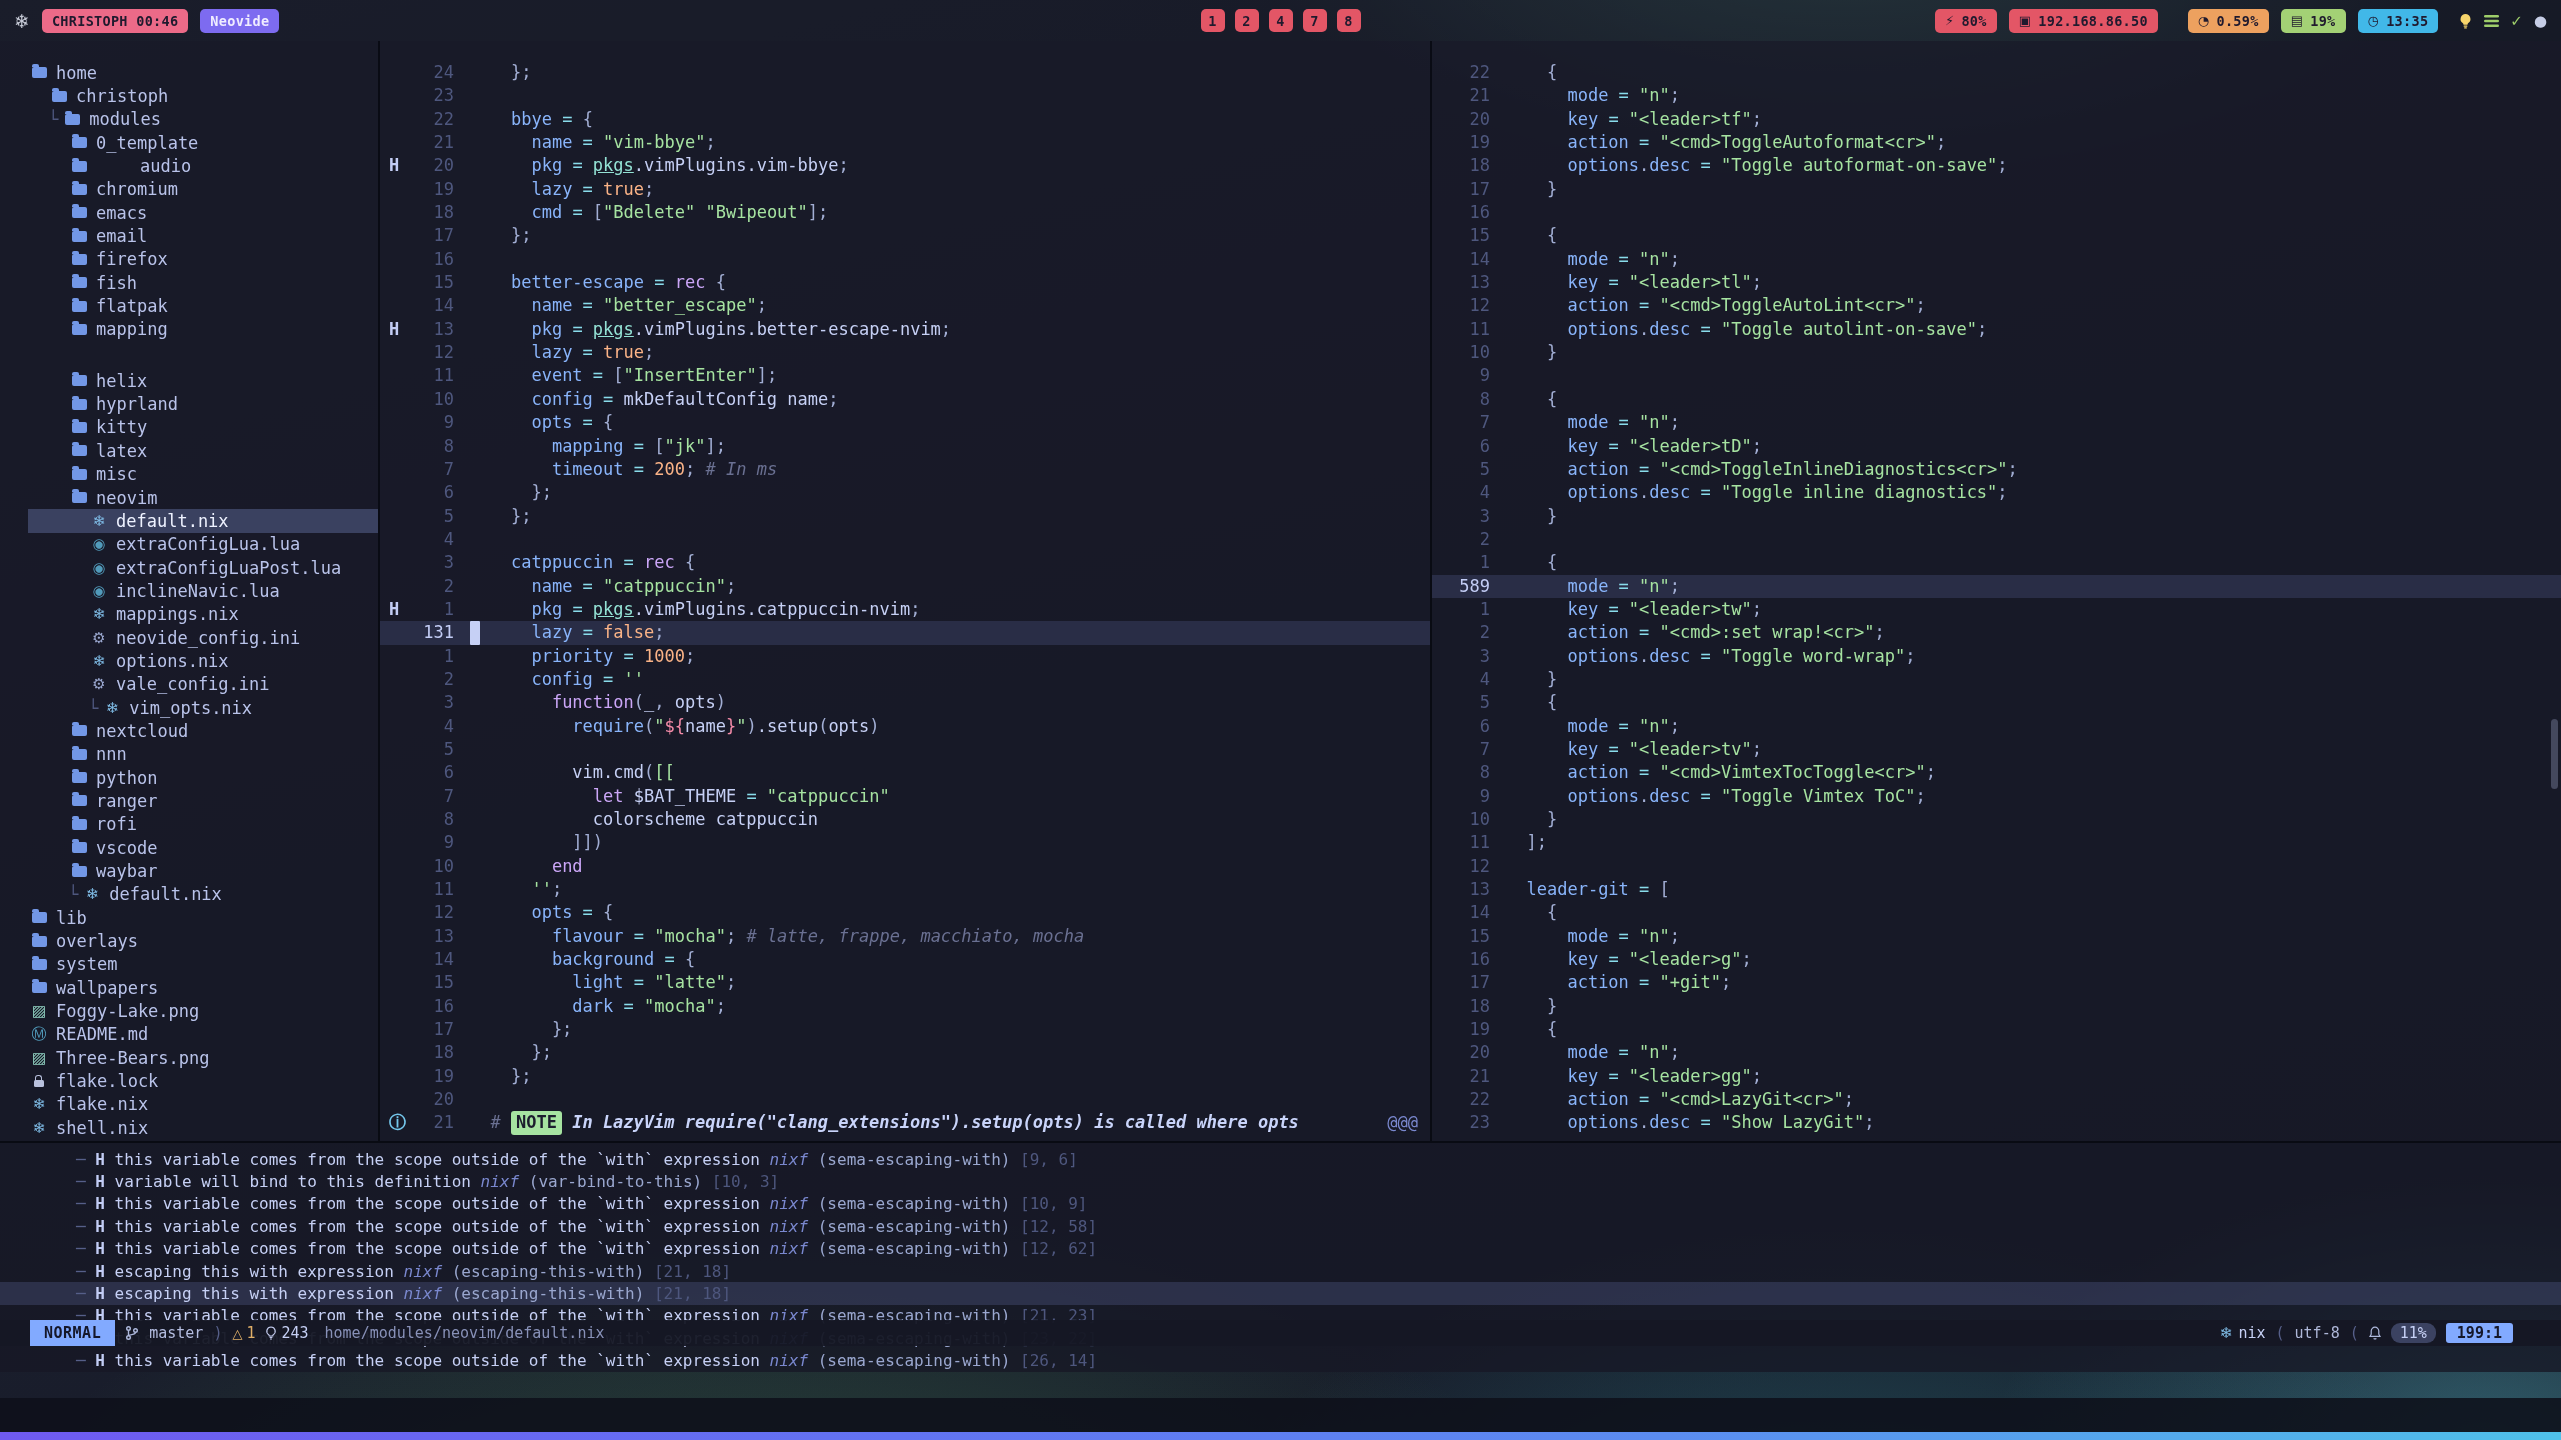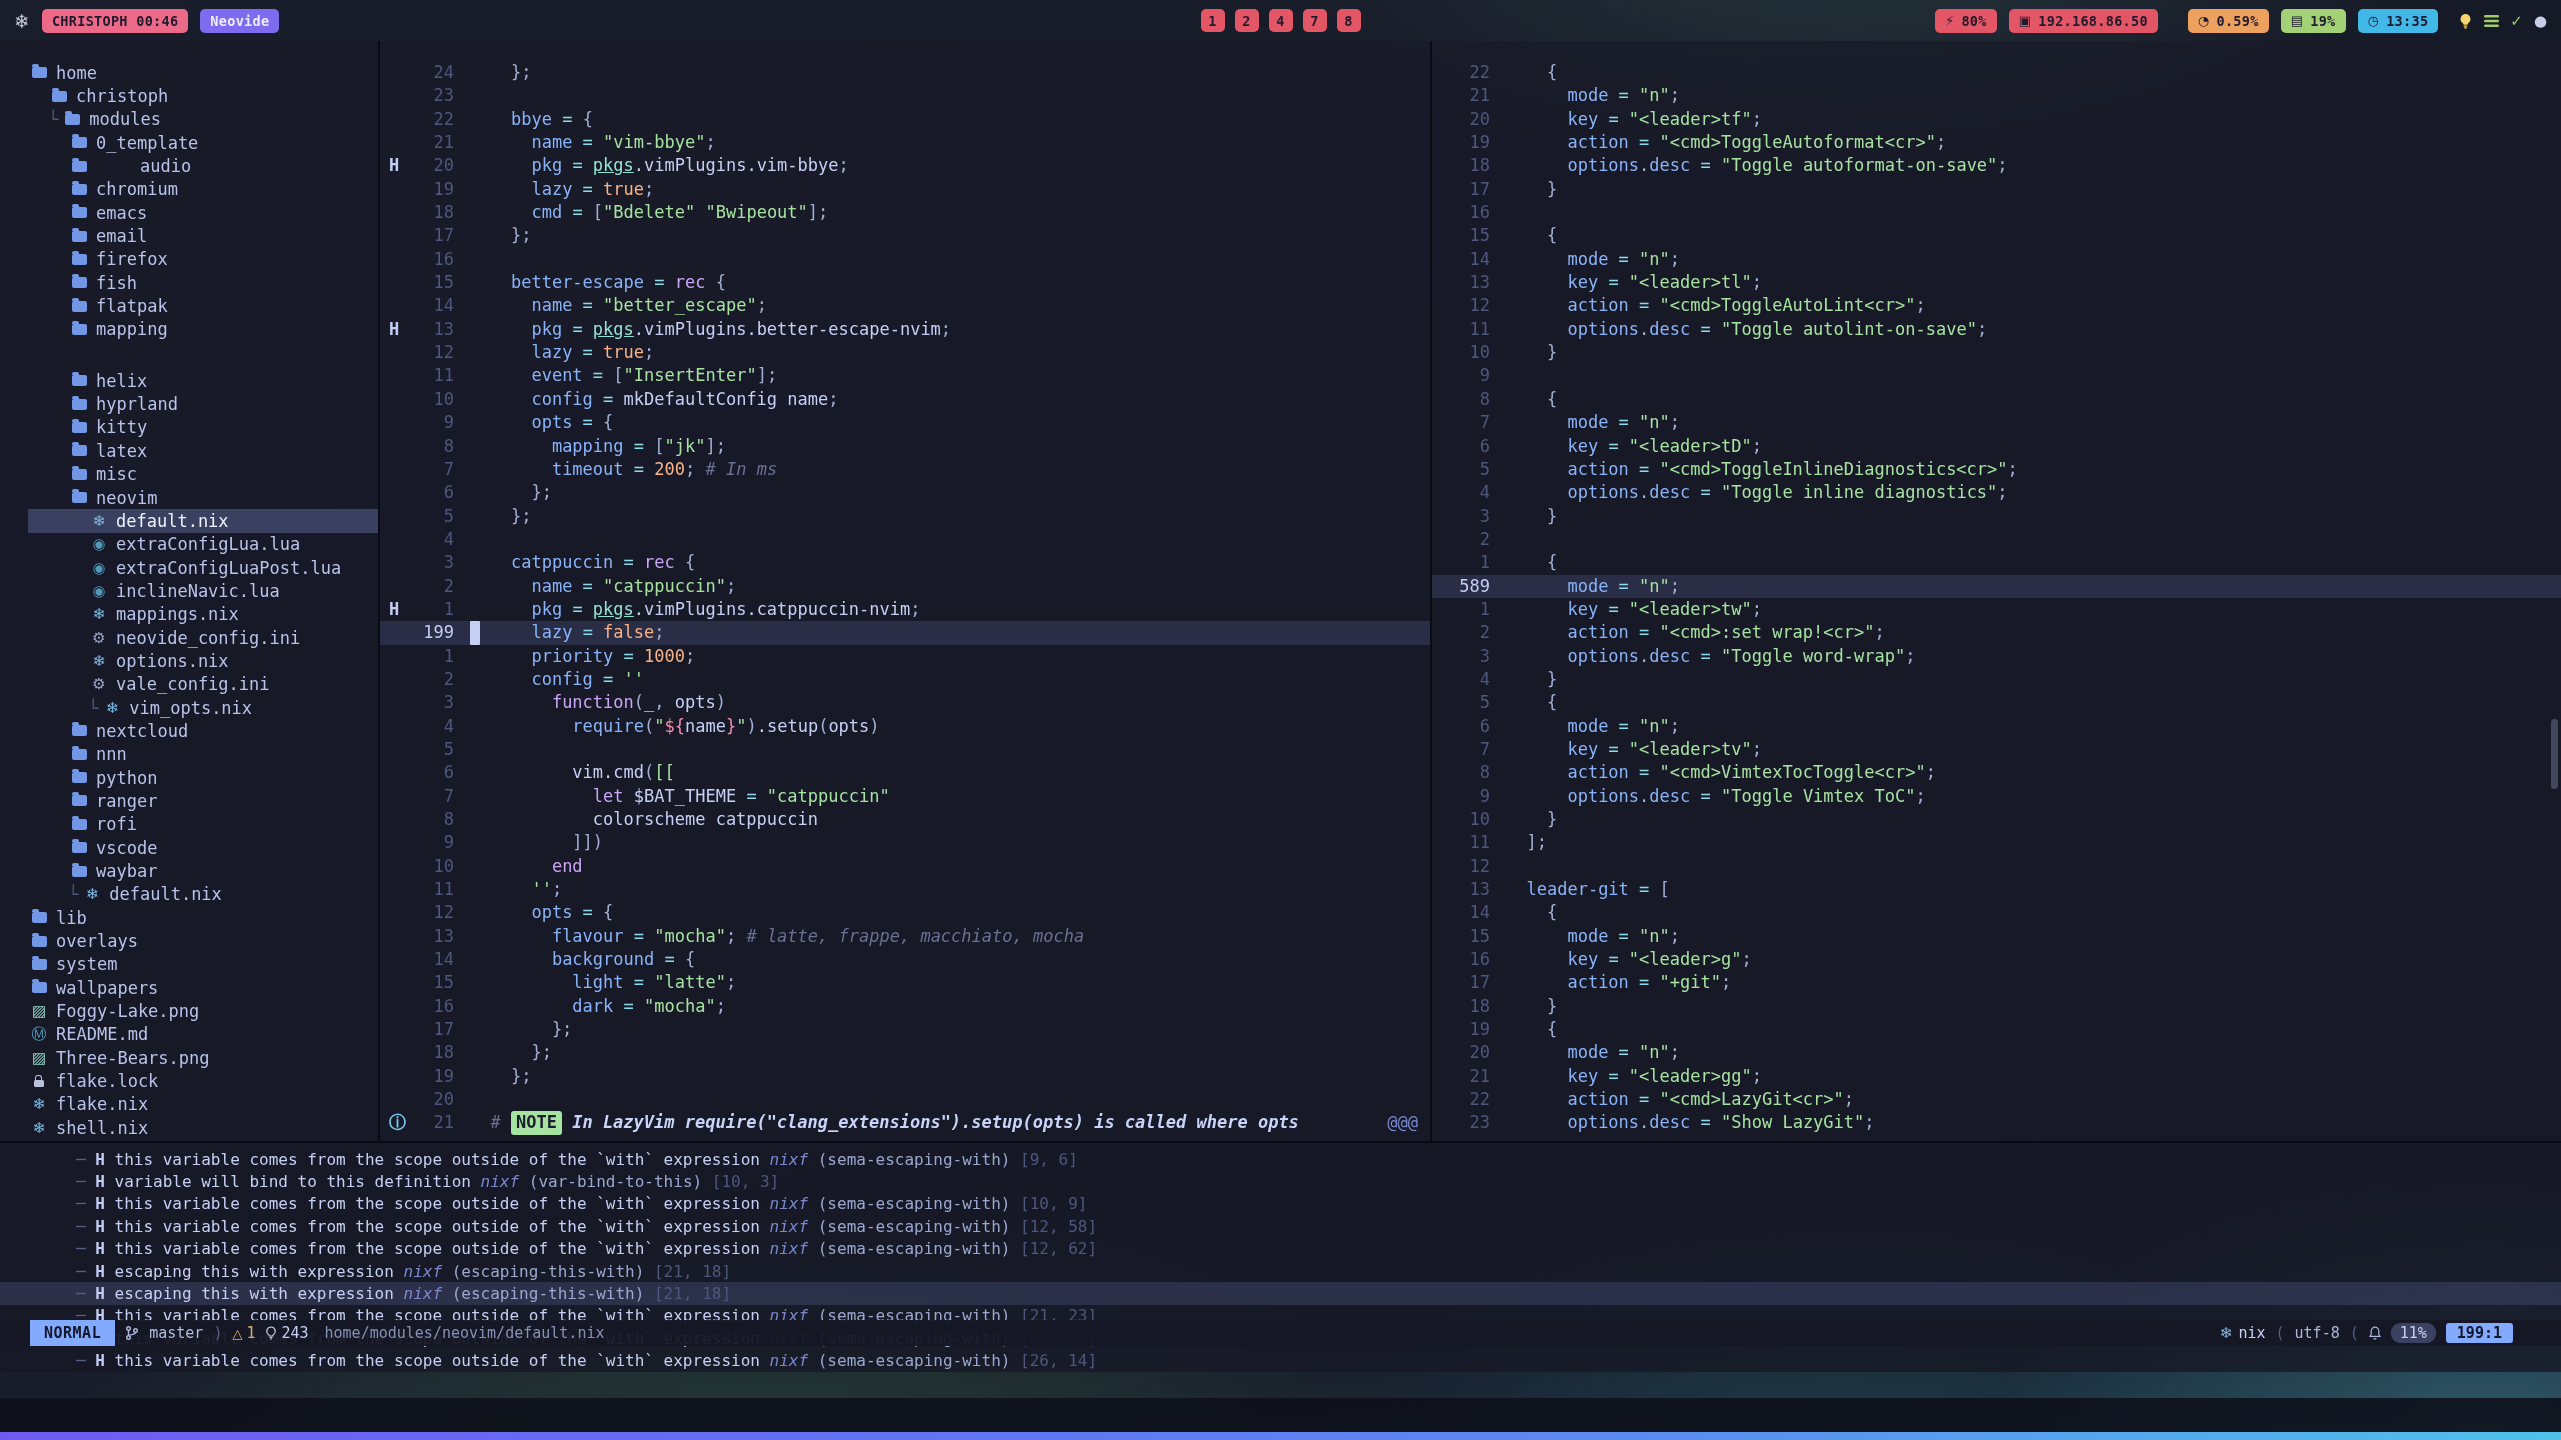--- a/index.html
+++ b/index.html
@@ -229,21 +229,21 @@
       <div class="cl"><span class="sign"></span><span class="ln">10</span><span class="code"><span class="tk-w">      </span><span class="tk-b">config </span><span class="tk-o">= </span><span class="tk-w">mkDefaultConfig name</span><span class="tk-d">;</span></span></div>
       <div class="cl"><span class="sign"></span><span class="ln">9</span><span class="code"><span class="tk-w">      </span><span class="tk-b">opts </span><span class="tk-o">= </span><span class="tk-d">{</span></span></div>
       <div class="cl"><span class="sign"></span><span class="ln">8</span><span class="code"><span class="tk-w">        </span><span class="tk-b">mapping </span><span class="tk-o">= </span><span class="tk-d">[</span><span class="tk-g">"jk"</span><span class="tk-d">];</span></span></div>
       <div class="cl"><span class="sign"></span><span class="ln">7</span><span class="code"><span class="tk-w">        </span><span class="tk-b">timeout </span><span class="tk-o">= </span><span class="tk-p">200</span><span class="tk-d">; </span><span class="tk-c"># In ms</span></span></div>
       <div class="cl"><span class="sign"></span><span class="ln">6</span><span class="code"><span class="tk-d">      };</span></span></div>
       <div class="cl"><span class="sign"></span><span class="ln">5</span><span class="code"><span class="tk-d">    };</span></span></div>
       <div class="cl"><span class="sign"></span><span class="ln">4</span><span class="code"></span></div>
       <div class="cl"><span class="sign"></span><span class="ln">3</span><span class="code"><span class="tk-w">    </span><span class="tk-b">catppuccin </span><span class="tk-o">= </span><span class="tk-m">rec </span><span class="tk-d">{</span></span></div>
       <div class="cl"><span class="sign"></span><span class="ln">2</span><span class="code"><span class="tk-w">      </span><span class="tk-b">name </span><span class="tk-o">= </span><span class="tk-g">"catppuccin"</span><span class="tk-d">;</span></span></div>
       <div class="cl"><span class="sign">H</span><span class="ln">1</span><span class="code"><span class="tk-w">      </span><span class="tk-b">pkg </span><span class="tk-o">= </span><span class="tk-u">pkgs</span><span class="tk-w">.vimPlugins.catppuccin-nvim</span><span class="tk-d">;</span></span></div>
-      <div class="cl cl-cur"><span class="sign"></span><span class="ln ln-cur">199</span><span class="code"><span class="tk-cur"> </span><span class="tk-w">     </span><span class="tk-b">lazy </span><span class="tk-o">= </span><span class="tk-p">false</span><span class="tk-d">;</span></span></div>
+      <div class="cl cl-cur"><span class="sign"></span><span class="ln ln-cur">131</span><span class="code"><span class="tk-cur"> </span><span class="tk-w">     </span><span class="tk-b">lazy </span><span class="tk-o">= </span><span class="tk-p">false</span><span class="tk-d">;</span></span></div>
       <div class="cl"><span class="sign"></span><span class="ln">1</span><span class="code"><span class="tk-w">      </span><span class="tk-b">priority </span><span class="tk-o">= </span><span class="tk-p">1000</span><span class="tk-d">;</span></span></div>
       <div class="cl"><span class="sign"></span><span class="ln">2</span><span class="code"><span class="tk-w">      </span><span class="tk-b">config </span><span class="tk-o">= </span><span class="tk-g">''</span></span></div>
       <div class="cl"><span class="sign"></span><span class="ln">3</span><span class="code"><span class="tk-w">        </span><span class="tk-m">function</span><span class="tk-d">(</span><span class="tk-w">_</span><span class="tk-d">, </span><span class="tk-w">opts</span><span class="tk-d">)</span></span></div>
       <div class="cl"><span class="sign"></span><span class="ln">4</span><span class="code"><span class="tk-w">          </span><span class="tk-b">require</span><span class="tk-d">(</span><span class="tk-g">"</span><span class="tk-i">${</span><span class="tk-w">name</span><span class="tk-i">}</span><span class="tk-g">"</span><span class="tk-d">)</span><span class="tk-w">.setup</span><span class="tk-d">(</span><span class="tk-w">opts</span><span class="tk-d">)</span></span></div>
       <div class="cl"><span class="sign"></span><span class="ln">5</span><span class="code"></span></div>
       <div class="cl"><span class="sign"></span><span class="ln">6</span><span class="code"><span class="tk-w">          </span><span class="tk-w">vim.cmd</span><span class="tk-d">(</span><span class="tk-g">[[</span></span></div>
       <div class="cl"><span class="sign"></span><span class="ln">7</span><span class="code"><span class="tk-w">            </span><span class="tk-m">let </span><span class="tk-w">$BAT_THEME </span><span class="tk-o">= </span><span class="tk-g">"catppuccin"</span></span></div>
       <div class="cl"><span class="sign"></span><span class="ln">8</span><span class="code"><span class="tk-w">            </span><span class="tk-w">colorscheme catppuccin</span></span></div>
       <div class="cl"><span class="sign"></span><span class="ln">9</span><span class="code"><span class="tk-w">          </span><span class="tk-d">]])</span></span></div>
       <div class="cl"><span class="sign"></span><span class="ln">10</span><span class="code"><span class="tk-w">        </span><span class="tk-m">end</span></span></div>

